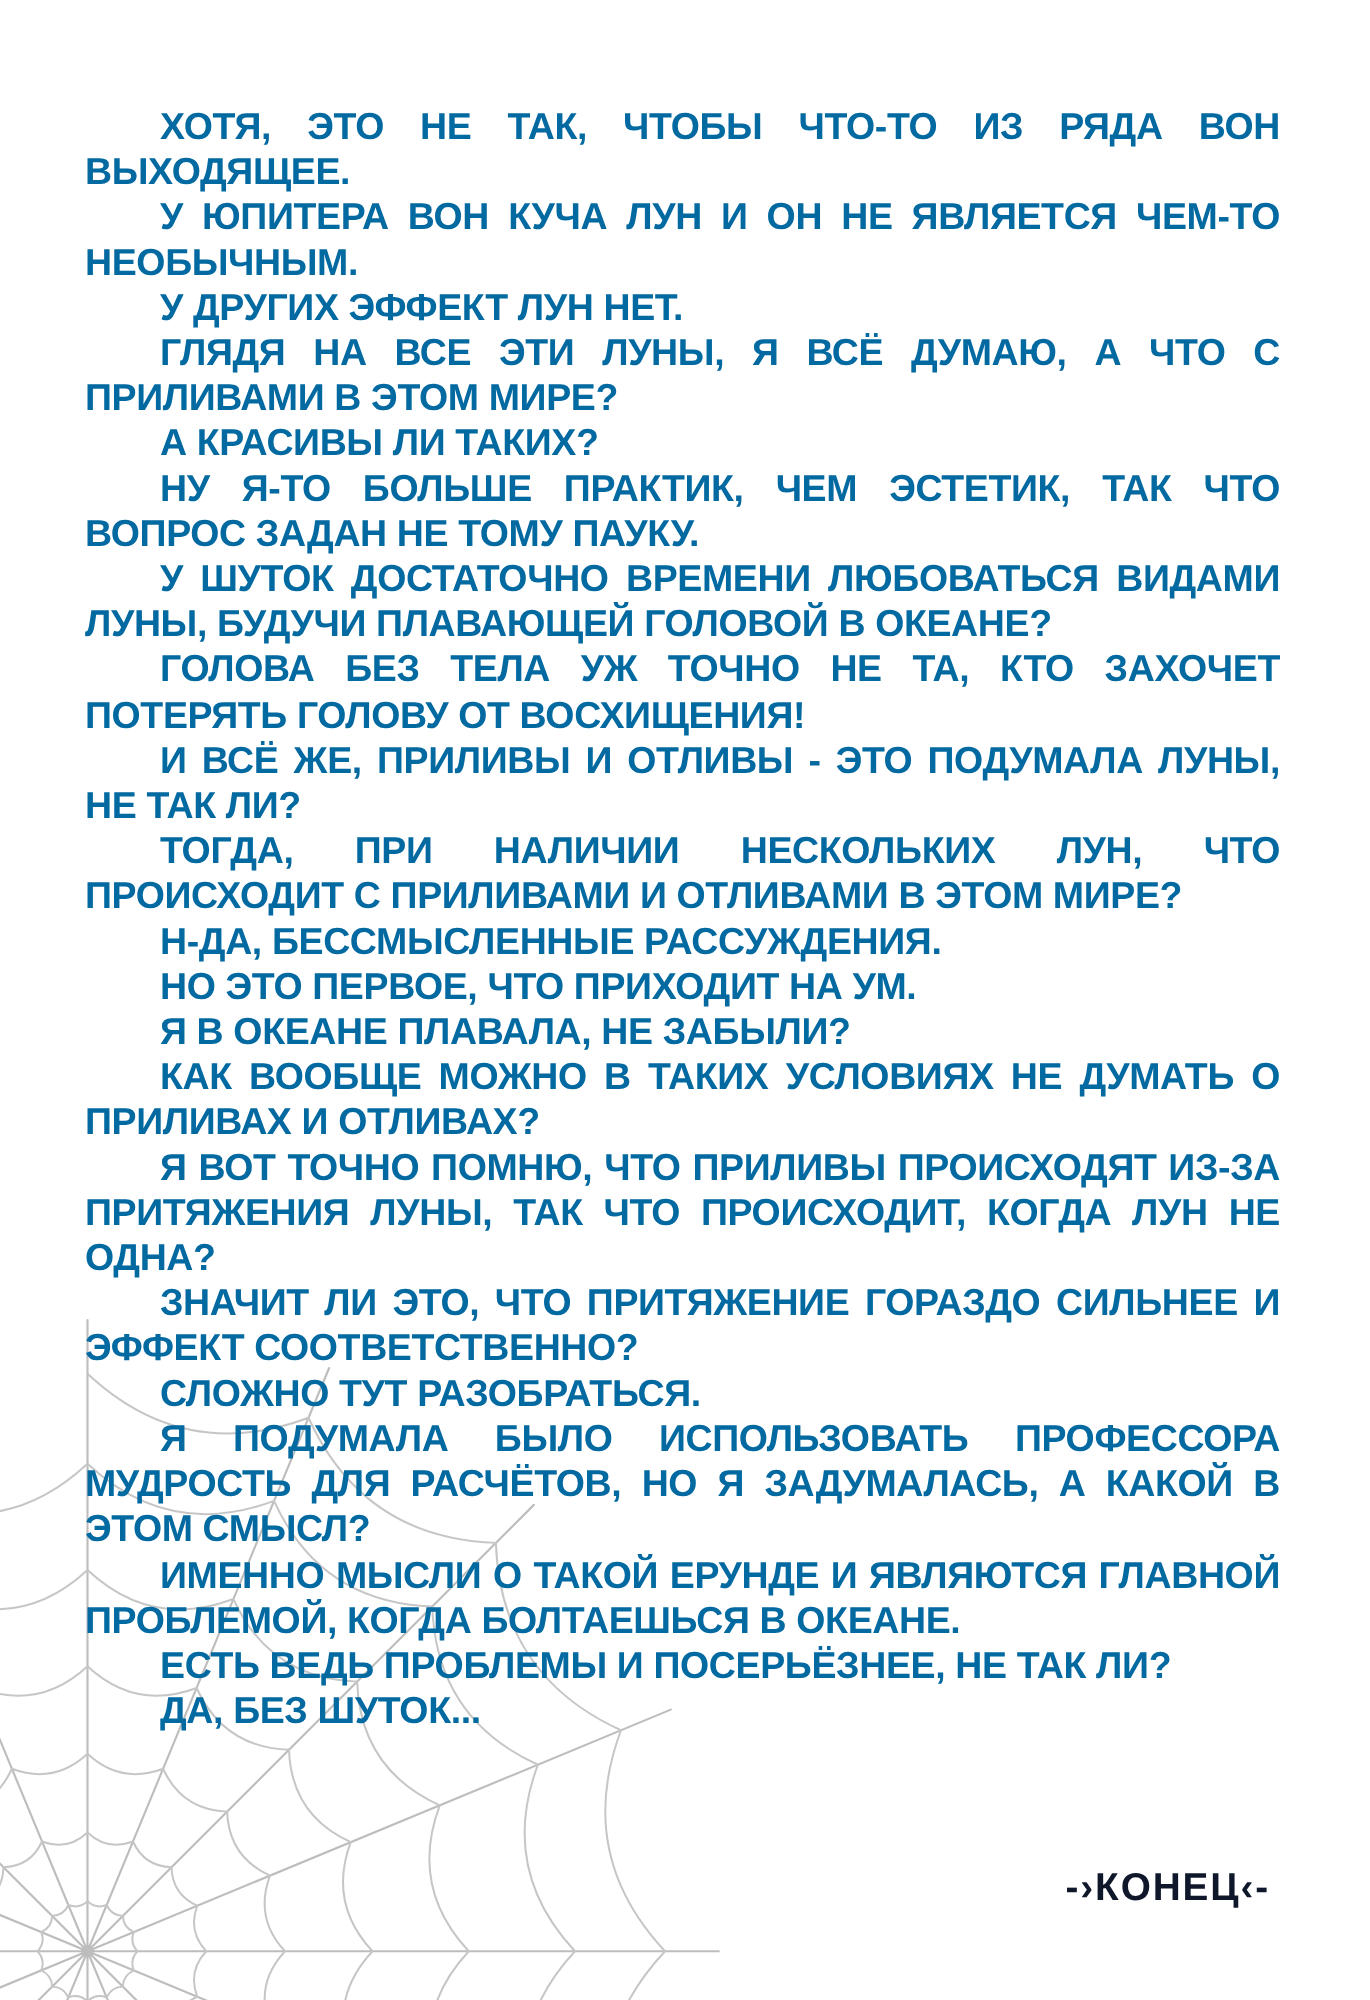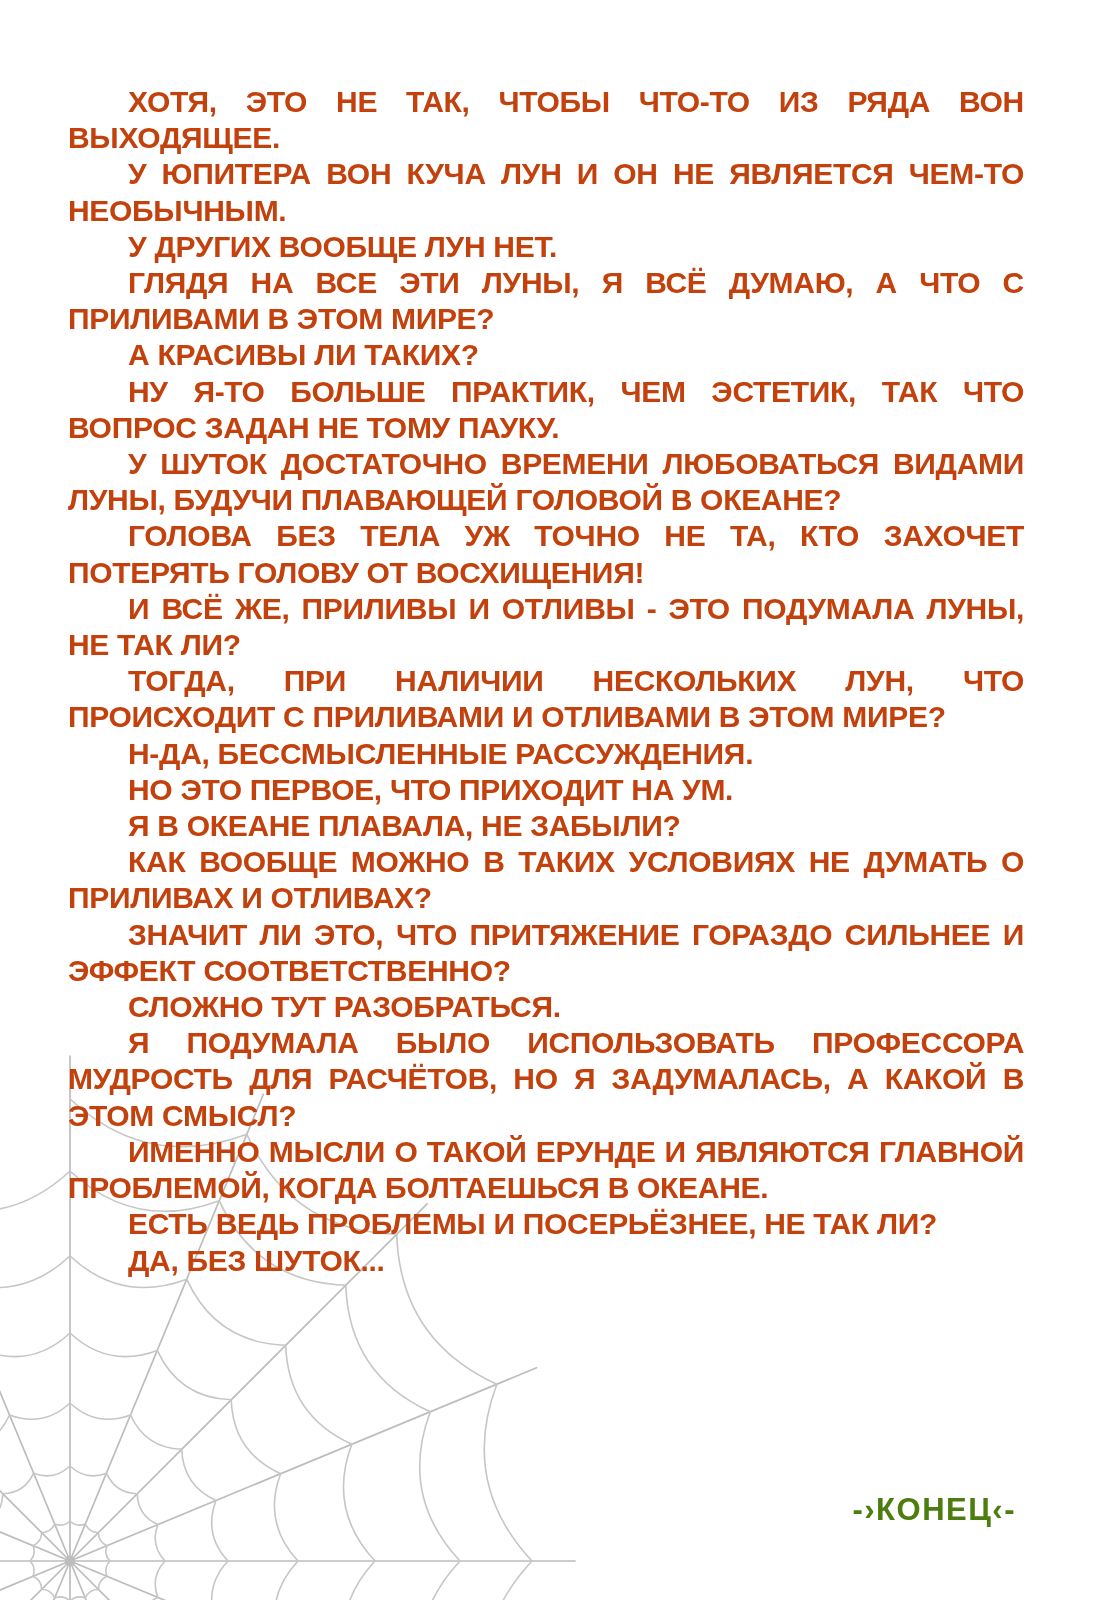--- a/index.html
+++ b/index.html
@@ -4,55 +4,56 @@
 <style>
   html,body{margin:0;padding:0;}
   body{
     width:1096px;height:1600px;position:relative;overflow:hidden;
     background:#ffffff;
     font-family:"Liberation Sans", sans-serif;
   }
   .web-svg{position:absolute;left:0;top:0;z-index:0;}
   .text-block{
     position:absolute;left:68px;top:84px;width:956px;z-index:1;
-    color:#c2410c;font-weight:bold;font-size:30px;line-height:36.2px;
+    color:#0369a1;font-weight:bold;font-size:30px;line-height:36.2px;
     text-align:justify;letter-spacing:-0.3px;
   }
   .text-block p{margin:0;text-indent:60px;text-align-last:left;}
   .end-mark{
     position:absolute;right:80px;top:1492px;z-index:1;
-    color:#4d7c0f;font-weight:bold;font-size:31px;letter-spacing:1.5px;
+    color:#0f172a;font-weight:bold;font-size:31px;letter-spacing:1.5px;
   }
 </style>
 </head>
 <body>
 
 <svg class="web-svg" width="1096" height="1600" viewBox="0 0 1096 1600">
   <g id="web-group" fill="none" stroke-linecap="round">
       <path d="M70 1561L575.0 1561.0M70 1561L536.6 1754.3M70 1561L427.1 1918.1M70 1561L263.3 2027.6M70 1561L70.0 2066.0M70 1561L-123.3 2027.6M70 1561L-287.1 1918.1M70 1561L-396.6 1754.3M70 1561L-435.0 1561.0M70 1561L-396.6 1367.7M70 1561L-287.1 1203.9M70 1561L-123.3 1094.4M70 1561L70.0 1056.0M70 1561L263.3 1094.4M70 1561L427.1 1203.9M70 1561L536.6 1367.7" stroke="#bdbdbd" stroke-width="1.7" fill="none"></path>
       <path d="M110.0 1561.0Q103.7 1567.7 107.0 1576.3M107.0 1576.3Q98.6 1580.1 98.3 1589.3M98.3 1589.3Q89.1 1589.6 85.3 1598.0M85.3 1598.0Q76.7 1594.7 70.0 1601.0M70.0 1601.0Q63.3 1594.7 54.7 1598.0M54.7 1598.0Q50.9 1589.6 41.7 1589.3M41.7 1589.3Q41.4 1580.1 33.0 1576.3M33.0 1576.3Q36.3 1567.7 30.0 1561.0M30.0 1561.0Q36.3 1554.3 33.0 1545.7M33.0 1545.7Q41.4 1541.9 41.7 1532.7M41.7 1532.7Q50.9 1532.4 54.7 1524.0M54.7 1524.0Q63.3 1527.3 70.0 1521.0M70.0 1521.0Q76.7 1527.3 85.3 1524.0M85.3 1524.0Q89.1 1532.4 98.3 1532.7M98.3 1532.7Q98.6 1541.9 107.0 1545.7M107.0 1545.7Q103.7 1554.3 110.0 1561.0M165.0 1561.0Q150.1 1576.9 157.8 1597.4M157.8 1597.4Q137.9 1606.4 137.2 1628.2M137.2 1628.2Q115.4 1628.9 106.4 1648.8M106.4 1648.8Q85.9 1641.1 70.0 1656.0M70.0 1656.0Q54.1 1641.1 33.6 1648.8M33.6 1648.8Q24.6 1628.9 2.8 1628.2M2.8 1628.2Q2.1 1606.4 -17.8 1597.4M-17.8 1597.4Q-10.1 1576.9 -25.0 1561.0M-25.0 1561.0Q-10.1 1545.1 -17.8 1524.6M-17.8 1524.6Q2.1 1515.6 2.8 1493.8M2.8 1493.8Q24.6 1493.1 33.6 1473.2M33.6 1473.2Q54.1 1480.9 70.0 1466.0M70.0 1466.0Q85.9 1480.9 106.4 1473.2M106.4 1473.2Q115.4 1493.1 137.2 1493.8M137.2 1493.8Q137.9 1515.6 157.8 1524.6M157.8 1524.6Q150.1 1545.1 165.0 1561.0M228.0 1561.0Q203.3 1587.5 216.0 1621.5M216.0 1621.5Q183.0 1636.5 181.7 1672.7M181.7 1672.7Q145.5 1674.0 130.5 1707.0M130.5 1707.0Q96.5 1694.3 70.0 1719.0M70.0 1719.0Q43.5 1694.3 9.5 1707.0M9.5 1707.0Q-5.5 1674.0 -41.7 1672.7M-41.7 1672.7Q-43.0 1636.5 -76.0 1621.5M-76.0 1621.5Q-63.3 1587.5 -88.0 1561.0M-88.0 1561.0Q-63.3 1534.5 -76.0 1500.5M-76.0 1500.5Q-43.0 1485.5 -41.7 1449.3M-41.7 1449.3Q-5.5 1448.0 9.5 1415.0M9.5 1415.0Q43.5 1427.7 70.0 1403.0M70.0 1403.0Q96.5 1427.7 130.5 1415.0M130.5 1415.0Q145.5 1448.0 181.7 1449.3M181.7 1449.3Q183.0 1485.5 216.0 1500.5M216.0 1500.5Q203.3 1534.5 228.0 1561.0M298.0 1561.0Q262.3 1599.3 280.6 1648.3M280.6 1648.3Q233.0 1669.9 231.2 1722.2M231.2 1722.2Q178.9 1724.0 157.3 1771.6M157.3 1771.6Q108.3 1753.3 70.0 1789.0M70.0 1789.0Q31.7 1753.3 -17.3 1771.6M-17.3 1771.6Q-38.9 1724.0 -91.2 1722.2M-91.2 1722.2Q-93.0 1669.9 -140.6 1648.3M-140.6 1648.3Q-122.3 1599.3 -158.0 1561.0M-158.0 1561.0Q-122.3 1522.7 -140.6 1473.7M-140.6 1473.7Q-93.0 1452.1 -91.2 1399.8M-91.2 1399.8Q-38.9 1398.0 -17.3 1350.4M-17.3 1350.4Q31.7 1368.7 70.0 1333.0M70.0 1333.0Q108.3 1368.7 157.3 1350.4M157.3 1350.4Q178.9 1398.0 231.2 1399.8M231.2 1399.8Q233.0 1452.1 280.6 1473.7M280.6 1473.7Q262.3 1522.7 298.0 1561.0M375.0 1561.0Q327.3 1612.2 351.8 1677.7M351.8 1677.7Q288.1 1706.7 285.7 1776.7M285.7 1776.7Q215.7 1779.1 186.7 1842.8M186.7 1842.8Q121.2 1818.3 70.0 1866.0M70.0 1866.0Q18.8 1818.3 -46.7 1842.8M-46.7 1842.8Q-75.7 1779.1 -145.7 1776.7M-145.7 1776.7Q-148.1 1706.7 -211.8 1677.7M-211.8 1677.7Q-187.3 1612.2 -235.0 1561.0M-235.0 1561.0Q-187.3 1509.8 -211.8 1444.3M-211.8 1444.3Q-148.1 1415.3 -145.7 1345.3M-145.7 1345.3Q-75.7 1342.9 -46.7 1279.2M-46.7 1279.2Q18.8 1303.7 70.0 1256.0M70.0 1256.0Q121.2 1303.7 186.7 1279.2M186.7 1279.2Q215.7 1342.9 285.7 1345.3M285.7 1345.3Q288.1 1415.3 351.8 1444.3M351.8 1444.3Q327.3 1509.8 375.0 1561.0M460.0 1561.0Q399.0 1626.4 430.3 1710.2M430.3 1710.2Q348.9 1747.3 345.8 1836.8M345.8 1836.8Q256.3 1839.9 219.2 1921.3M219.2 1921.3Q135.4 1890.0 70.0 1951.0M70.0 1951.0Q4.6 1890.0 -79.2 1921.3M-79.2 1921.3Q-116.3 1839.9 -205.8 1836.8M-205.8 1836.8Q-208.9 1747.3 -290.3 1710.2M-290.3 1710.2Q-259.0 1626.4 -320.0 1561.0M-320.0 1561.0Q-259.0 1495.6 -290.3 1411.8M-290.3 1411.8Q-208.9 1374.7 -205.8 1285.2M-205.8 1285.2Q-116.3 1282.1 -79.2 1200.7M-79.2 1200.7Q4.6 1232.0 70.0 1171.0M70.0 1171.0Q135.4 1232.0 219.2 1200.7M219.2 1200.7Q256.3 1282.1 345.8 1285.2M345.8 1285.2Q348.9 1374.7 430.3 1411.8M430.3 1411.8Q399.0 1495.6 460.0 1561.0M70.0 1099.0Q147.5 1171.3 246.8 1134.2M246.8 1134.2Q290.7 1230.6 396.7 1234.3M396.7 1234.3Q400.4 1340.3 496.8 1384.2M496.8 1384.2Q459.7 1483.5 532.0 1561.0M532.0 1561.0Q459.7 1638.5 496.8 1737.8" stroke="#c6c6c6" stroke-width="1.6" fill="none"></path>
       <circle cx="70" cy="1561" r="5" fill="#bdbdbd"></circle>
     </g>
 </svg>
 
 <div class="text-block" id="text-block">
     <p>ХОТЯ, ЭТО НЕ ТАК, ЧТОБЫ ЧТО-ТО ИЗ РЯДА ВОН ВЫХОДЯЩЕЕ.</p>
     <p>У ЮПИТЕРА ВОН КУЧА ЛУН И ОН НЕ ЯВЛЯЕТСЯ ЧЕМ-ТО НЕОБЫЧНЫМ.</p>
-    <p>У ДРУГИХ ВООБЩЕ ЛУН НЕТ.</p>
+    <p>У ДРУГИХ ЭФФЕКТ ЛУН НЕТ.</p>
     <p>ГЛЯДЯ НА ВСЕ ЭТИ ЛУНЫ, Я ВСЁ ДУМАЮ, А ЧТО С ПРИЛИВАМИ В ЭТОМ МИРЕ?</p>
     <p>А КРАСИВЫ ЛИ ТАКИХ?</p>
     <p>НУ Я-ТО БОЛЬШЕ ПРАКТИК, ЧЕМ ЭСТЕТИК, ТАК ЧТО ВОПРОС ЗАДАН НЕ ТОМУ ПАУКУ.</p>
     <p>У ШУТОК ДОСТАТОЧНО ВРЕМЕНИ ЛЮБОВАТЬСЯ ВИДАМИ ЛУНЫ, БУДУЧИ ПЛАВАЮЩЕЙ ГОЛОВОЙ В ОКЕАНЕ?</p>
     <p>ГОЛОВА БЕЗ ТЕЛА УЖ ТОЧНО НЕ ТА, КТО ЗАХОЧЕТ ПОТЕРЯТЬ ГОЛОВУ ОТ ВОСХИЩЕНИЯ!</p>
     <p>И ВСЁ ЖЕ, ПРИЛИВЫ И ОТЛИВЫ - ЭТО ПОДУМАЛА ЛУНЫ, НЕ ТАК ЛИ?</p>
     <p>ТОГДА, ПРИ НАЛИЧИИ НЕСКОЛЬКИХ ЛУН, ЧТО ПРОИСХОДИТ С ПРИЛИВАМИ И ОТЛИВАМИ В ЭТОМ МИРЕ?</p>
     <p>Н-ДА, БЕССМЫСЛЕННЫЕ РАССУЖДЕНИЯ.</p>
     <p>НО ЭТО ПЕРВОЕ, ЧТО ПРИХОДИТ НА УМ.</p>
     <p>Я В ОКЕАНЕ ПЛАВАЛА, НЕ ЗАБЫЛИ?</p>
     <p>КАК ВООБЩЕ МОЖНО В ТАКИХ УСЛОВИЯХ НЕ ДУМАТЬ О ПРИЛИВАХ И ОТЛИВАХ?</p>
+    <p>Я ВОТ ТОЧНО ПОМНЮ, ЧТО ПРИЛИВЫ ПРОИСХОДЯТ ИЗ-ЗА ПРИТЯЖЕНИЯ ЛУНЫ, ТАК ЧТО ПРОИСХОДИТ, КОГДА ЛУН НЕ ОДНА?</p>
     <p>ЗНАЧИТ ЛИ ЭТО, ЧТО ПРИТЯЖЕНИЕ ГОРАЗДО СИЛЬНЕЕ И ЭФФЕКТ СООТВЕТСТВЕННО?</p>
     <p>СЛОЖНО ТУТ РАЗОБРАТЬСЯ.</p>
     <p>Я ПОДУМАЛА БЫЛО ИСПОЛЬЗОВАТЬ ПРОФЕССОРА МУДРОСТЬ ДЛЯ РАСЧЁТОВ, НО Я ЗАДУМАЛАСЬ, А КАКОЙ В ЭТОМ СМЫСЛ?</p>
     <p>ИМЕННО МЫСЛИ О ТАКОЙ ЕРУНДЕ И ЯВЛЯЮТСЯ ГЛАВНОЙ ПРОБЛЕМОЙ, КОГДА БОЛТАЕШЬСЯ В ОКЕАНЕ.</p>
     <p>ЕСТЬ ВЕДЬ ПРОБЛЕМЫ И ПОСЕРЬЁЗНЕЕ, НЕ ТАК ЛИ?</p>
     <p>ДА, БЕЗ ШУТОК...</p>
   </div>
 
 <div class="end-mark">-›КОНЕЦ‹-</div>
 

